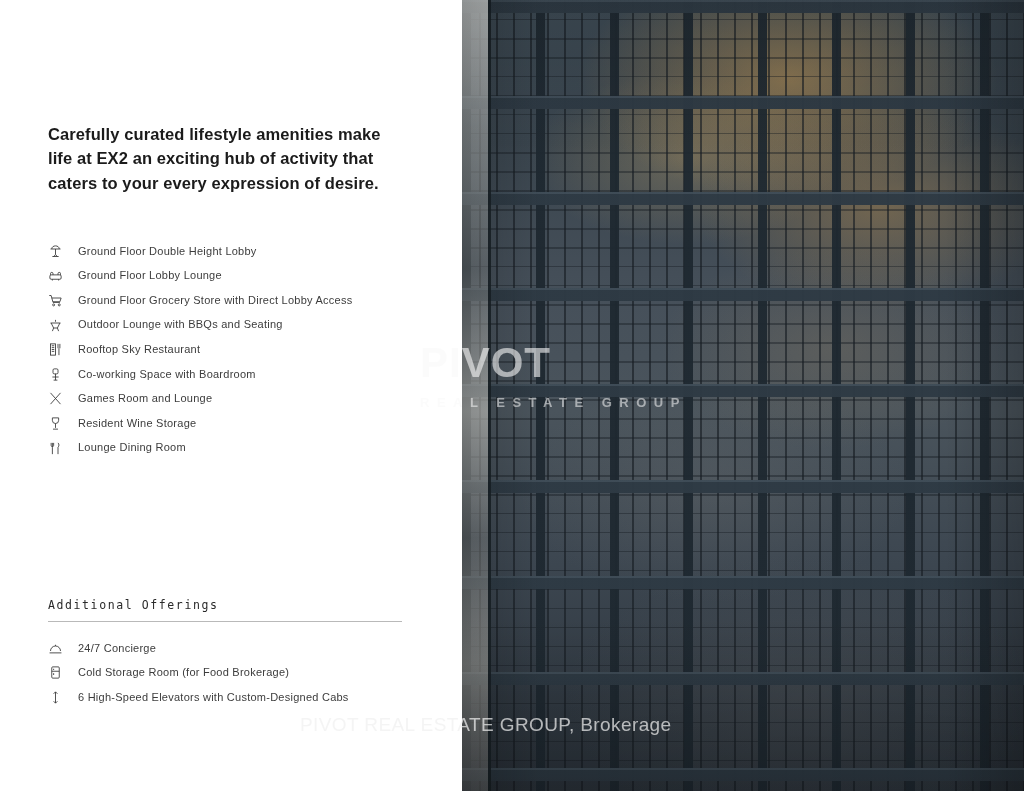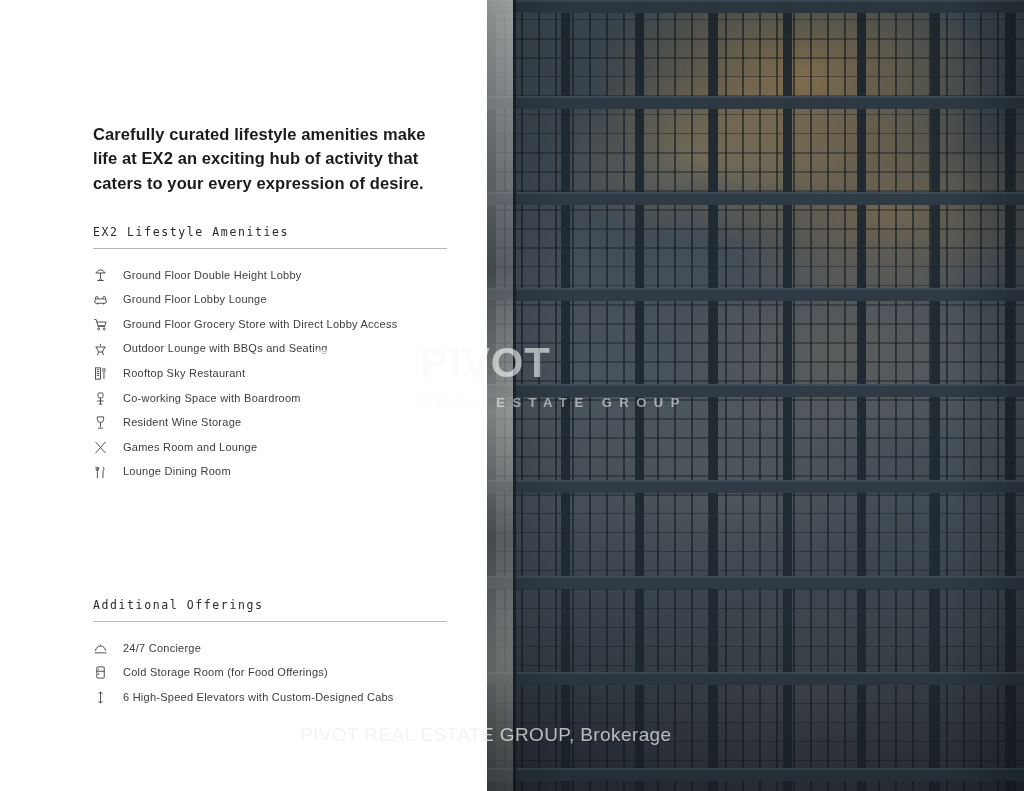--- a/index.html
+++ b/index.html
@@ -19,21 +19,20 @@
     height: 791px;
     display: flex;
   }
 
   
   .left {
     width: 462px;
     height: 738px;
     background: #ffffff;
     position: relative;
-    margin-left: 45px;
   }
 
   .headline {
     position: absolute;
     left: 48px;
     top: 122px;
     width: 345px;
     font-size: 16.5px;
     font-weight: bold;
     line-height: 1.48;
@@ -232,34 +231,32 @@
 
   .wm-footer {
     position: absolute;
     left: 300px;
     top: 714px;
     z-index: 7;
     font-size: 19px;
     letter-spacing: 0.4px;
     color: rgba(240,240,240,0.72);
     white-space: nowrap;
-    margin-top: 10px;
   }
 </style>
 </head>
 <body>
 
 <div class="page">
 
   <div class="left">
 
     <div class="headline">Carefully curated lifestyle amenities make life at EX2 an exciting hub of activity that caters to your every expression of desire.</div>
 
     <div class="section primary">
-      <div class="section-title">EX2 Lifestyle Amenities</div>
 
       <ul class="amenity-list">
 
         <li class="amenity">
           <span class="ico">
             <svg width="15" height="15" viewBox="0 0 24 24" fill="none" stroke="currentColor" stroke-width="1.4">
               <path d="M6 8c0-3 2.6-5 6-5s6 2 6 5"></path>
                 <path d="M4 8h16"></path>
                 <path d="M12 8v9"></path>
                 <path d="M7 20h10"></path>
@@ -331,36 +328,36 @@
                 <path d="M9 21h6"></path>
             </svg>
           </span>
           <span class="label">Co-working Space with Boardroom</span>
         </li>
 
 
         <li class="amenity">
           <span class="ico">
             <svg width="15" height="15" viewBox="0 0 24 24" fill="none" stroke="currentColor" stroke-width="1.4">
+              <path d="M4 3l16 18"></path>
+                <path d="M20 3L4 21"></path>
+            </svg>
+          </span>
+          <span class="label">Games Room and Lounge</span>
+        </li>
+
+        <li class="amenity">
+          <span class="ico">
+            <svg width="15" height="15" viewBox="0 0 24 24" fill="none" stroke="currentColor" stroke-width="1.4">
               <path d="M7 3h10v4a5 5 0 0 1-10 0V3z"></path>
                 <path d="M12 12v7"></path>
                 <path d="M8 21h8"></path>
             </svg>
           </span>
           <span class="label">Resident Wine Storage</span>
-        </li>
-
-        <li class="amenity">
-          <span class="ico">
-            <svg width="15" height="15" viewBox="0 0 24 24" fill="none" stroke="currentColor" stroke-width="1.4">
-              <path d="M4 3l16 18"></path>
-                <path d="M20 3L4 21"></path>
-            </svg>
-          </span>
-          <span class="label">Games Room and Lounge</span>
         </li>
 
         <li class="amenity">
           <span class="ico">
             <svg width="15" height="15" viewBox="0 0 24 24" fill="none" stroke="currentColor" stroke-width="1.4">
               <path d="M7 3v7"></path>
                 <path d="M5 3v4a2 2 0 0 0 4 0V3"></path>
                 <path d="M7 10v11"></path>
               <path d="M16 3c2 2 2 5 0 7v11"></path>
             </svg>
@@ -389,21 +386,21 @@
 
         <li class="amenity">
           <span class="ico">
             <svg width="15" height="15" viewBox="0 0 24 24" fill="none" stroke="currentColor" stroke-width="1.4">
               <rect x="6" y="3" width="12" height="18" rx="1.6"></rect>
                 <path d="M6 10h12"></path>
                 <path d="M9 6v2"></path>
                 <path d="M9 13v3"></path>
             </svg>
           </span>
-          <span class="label">Cold Storage Room (for Food Offerings)</span>
+          <span class="label">Cold Storage Room (for Food Brokerage)</span>
         </li>
 
 
         <li class="amenity">
           <span class="ico">
             <svg width="15" height="15" viewBox="0 0 24 24" fill="none" stroke="currentColor" stroke-width="1.4">
               <path d="M12 3v18"></path>
                 <path d="M9 6l3-3 3 3"></path>
                 <path d="M9 18l3 3 3-3"></path>
             </svg>

